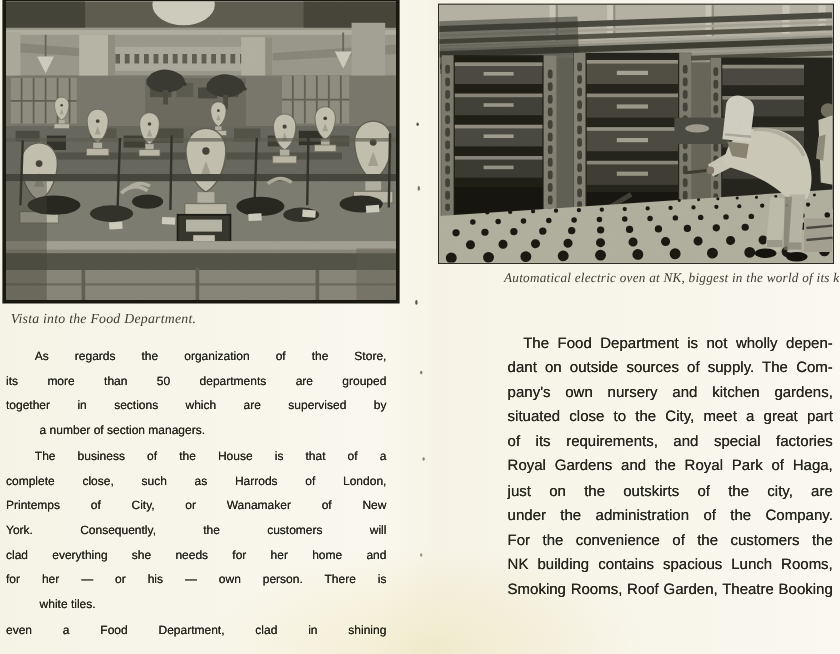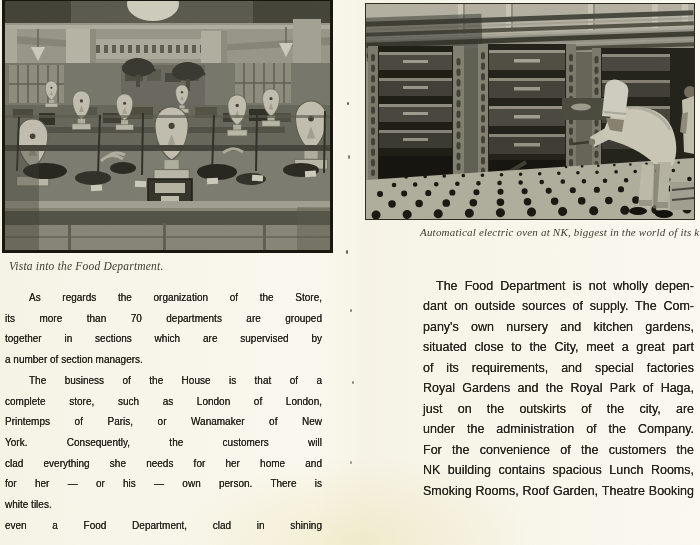--- a/index.html
+++ b/index.html
@@ -41,21 +41,21 @@
   }
   .textblock-left{left:5px;top:288px;width:317px;font-size:10px;line-height:20.7px;}
   .textblock-right{left:423px;top:276px;width:271px;font-size:12.5px;line-height:20.45px;}
   .tline{
     text-align:justify;
     -moz-text-align-last:justify;
     text-align-last:justify;
   }
   .tline.indent{text-indent:24px;}
   .textblock-right .tline.indent{text-indent:13px;}
-  .tline.parend{text-align-last:left;}
+  .tline.parend{text-align-last:left;margin-left:28px;}
   .speck{position:absolute;background:#5a5540;border-radius:50%;}
 </style>
 </head>
 <body>
 
 <div class="page">
 
   <div class="photo photo-left">
     <svg viewBox="0 0 325 249" width="325" height="249" preserveAspectRatio="none">
       <defs>
@@ -179,26 +179,26 @@
       <rect x="258" y="224" width="3" height="25" fill="#6f6d5e"></rect>
       <rect x="0" y="150" width="34" height="99" fill="#4b4a3e" opacity=".4"></rect>
       <rect x="292" y="206" width="33" height="43" fill="#6c6a5c" opacity=".4"></rect>
       <rect width="325" height="249" filter="url(#grainL)" opacity=".12"></rect>
     </svg>
   </div>
   <div class="caption caption-left">Vista into the Food Department.</div>
 
   <div class="textblock textblock-left">
     <div class="tline indent">As regards the organization of the Store,</div>
-    <div class="tline">its more than 70 departments are grouped</div>
+    <div class="tline">its more than 50 departments are grouped</div>
     <div class="tline">together in sections which are supervised by</div>
     <div class="tline parend">a number of section managers.</div>
     <div class="tline indent">The business of the House is that of a</div>
-    <div class="tline">complete store, such as London of London,</div>
-    <div class="tline">Printemps of Paris, or Wanamaker of New</div>
+    <div class="tline">complete close, such as Harrods of London,</div>
+    <div class="tline">Printemps of City, or Wanamaker of New</div>
     <div class="tline">York.  Consequently, the customers will</div>
     <div class="tline">clad everything she needs for her home and</div>
     <div class="tline">for her — or his — own person.  There is</div>
     <div class="tline parend">white tiles.</div>
     <div class="tline">even a Food Department, clad in shining</div>
   </div>
 
   <div class="photo photo-right">
     <svg viewBox="0 0 328 215" width="328" height="215" preserveAspectRatio="none">
       <defs>

